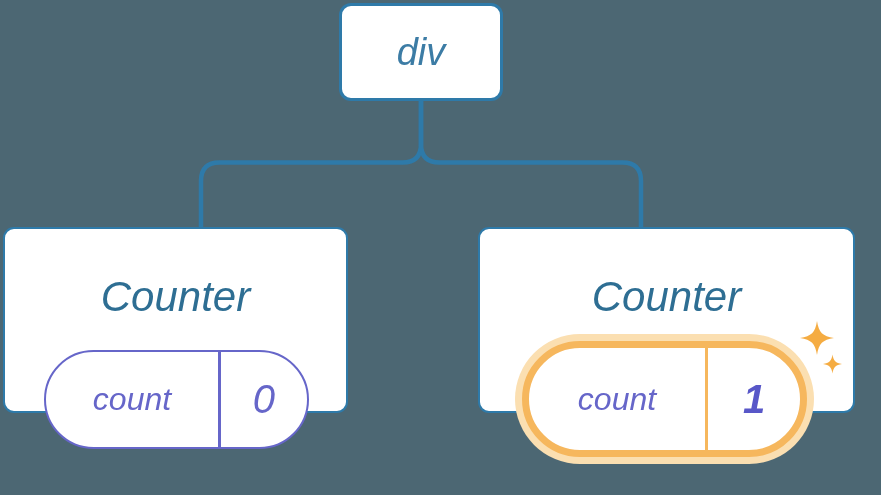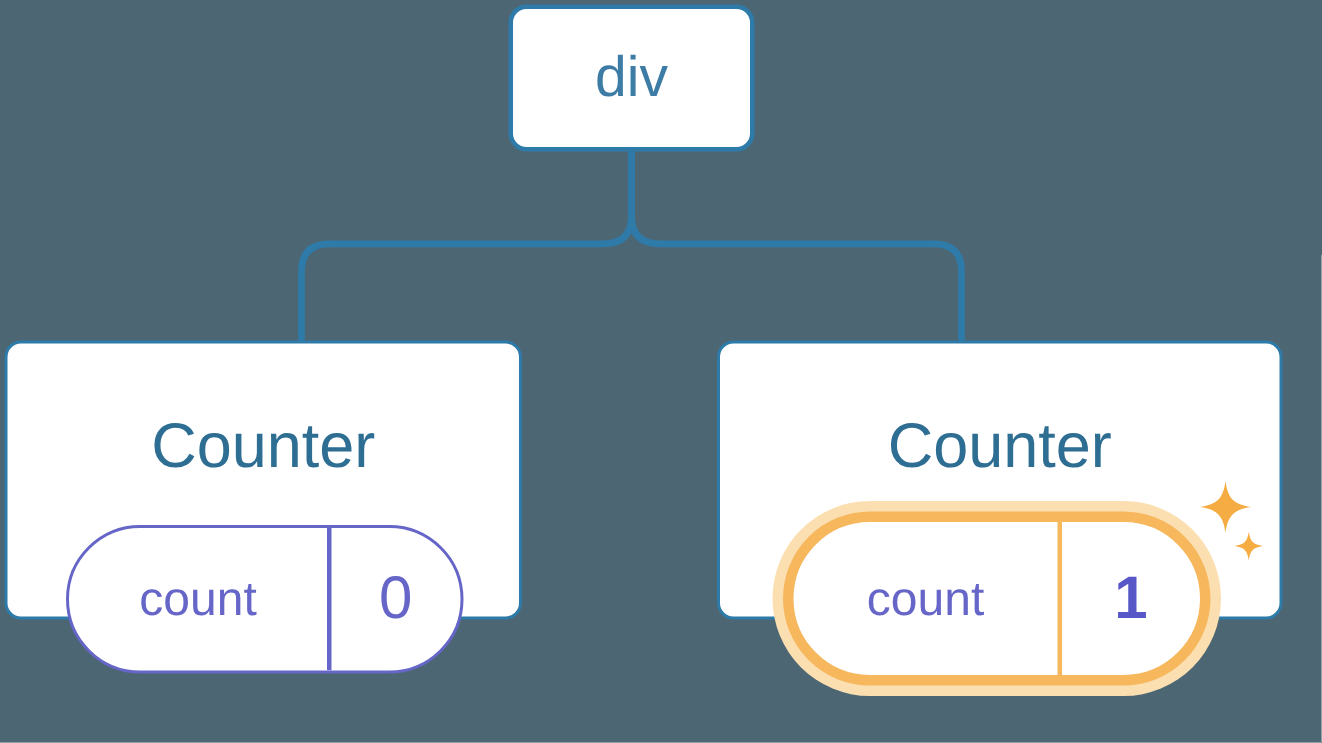--- a/index.html
+++ b/index.html
@@ -1,19 +1,20 @@
 <!DOCTYPE html>
 <html style="--bg: #4C6773; --line: #2E7AA9; --card-bg: #FFFFFF; --node-label: #3C7CA5; --title: #2E6E93; --purple: #6666C9; --purple-bold: #5857C8; --orange: #F6B75D; --orange-glow: #FBDFB1; --sparkle: #F5AC42;"><head>
 <meta charset="utf-8">
 <style>
   html,body { margin:0; padding:0; }
   .stage {
     position:relative; width:881px; height:495px;
     background:var(--bg); overflow:hidden;
     font-family:"Liberation Sans", sans-serif;
+    font-style:italic;
   }
   .connectors { position:absolute; left:0; top:0; width:881px; height:495px; }
   .connectors path { fill:none; stroke:var(--line); stroke-width:4.5; }
 
   .root-node {
     position:absolute; left:339px; top:3px; width:164px; height:98px;
     background:var(--card-bg); border:3px solid var(--line); border-radius:12px;
     box-sizing:border-box; display:flex; align-items:center; justify-content:center;
   }
   .root-label { color:var(--node-label); font-size:38px; font-weight:500; }

